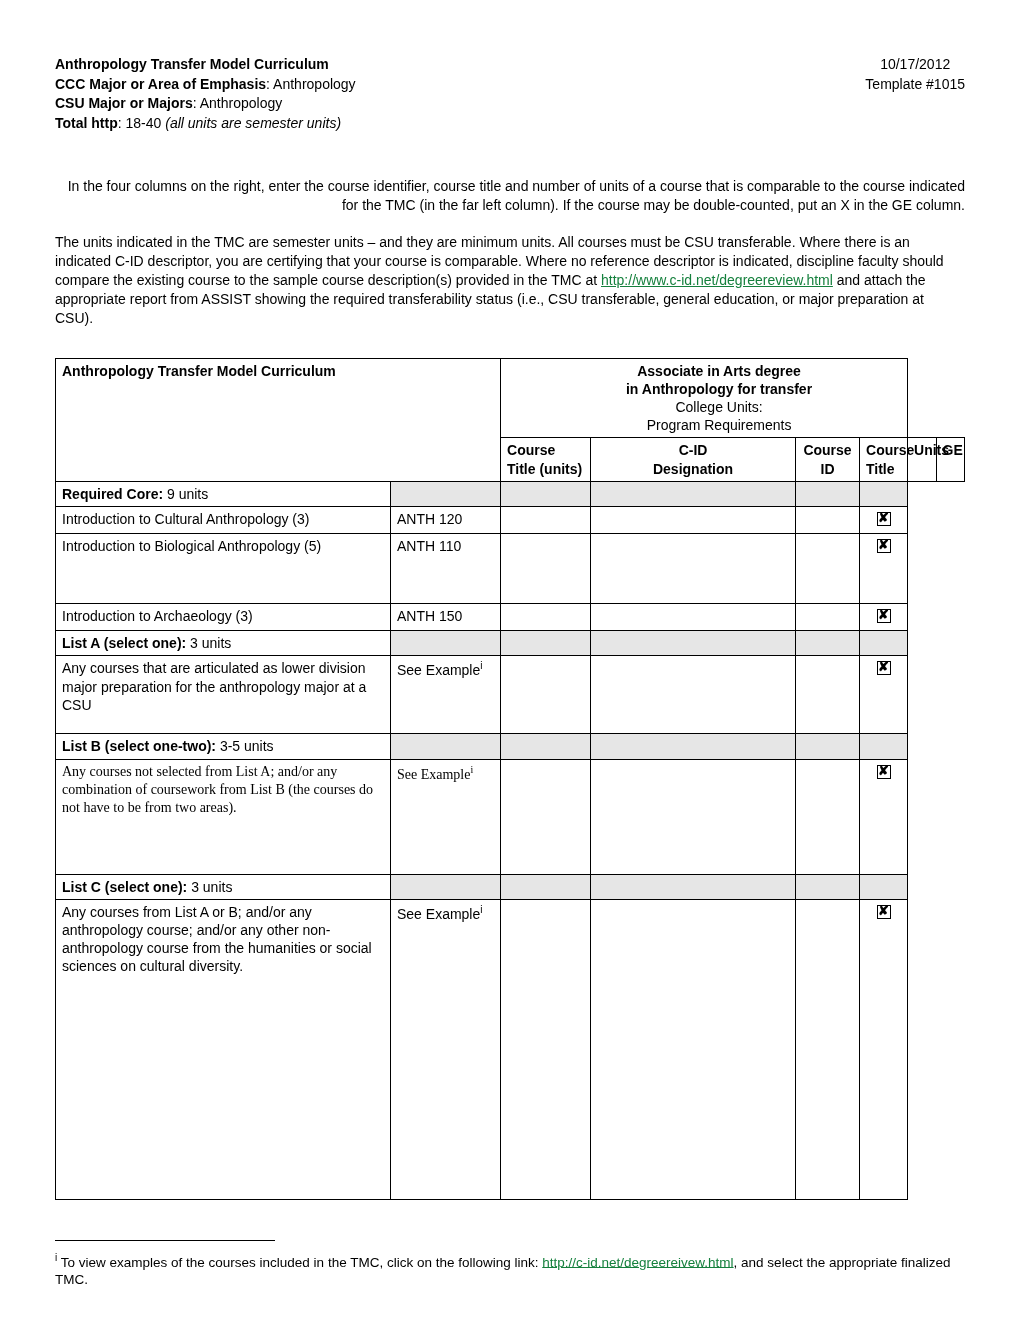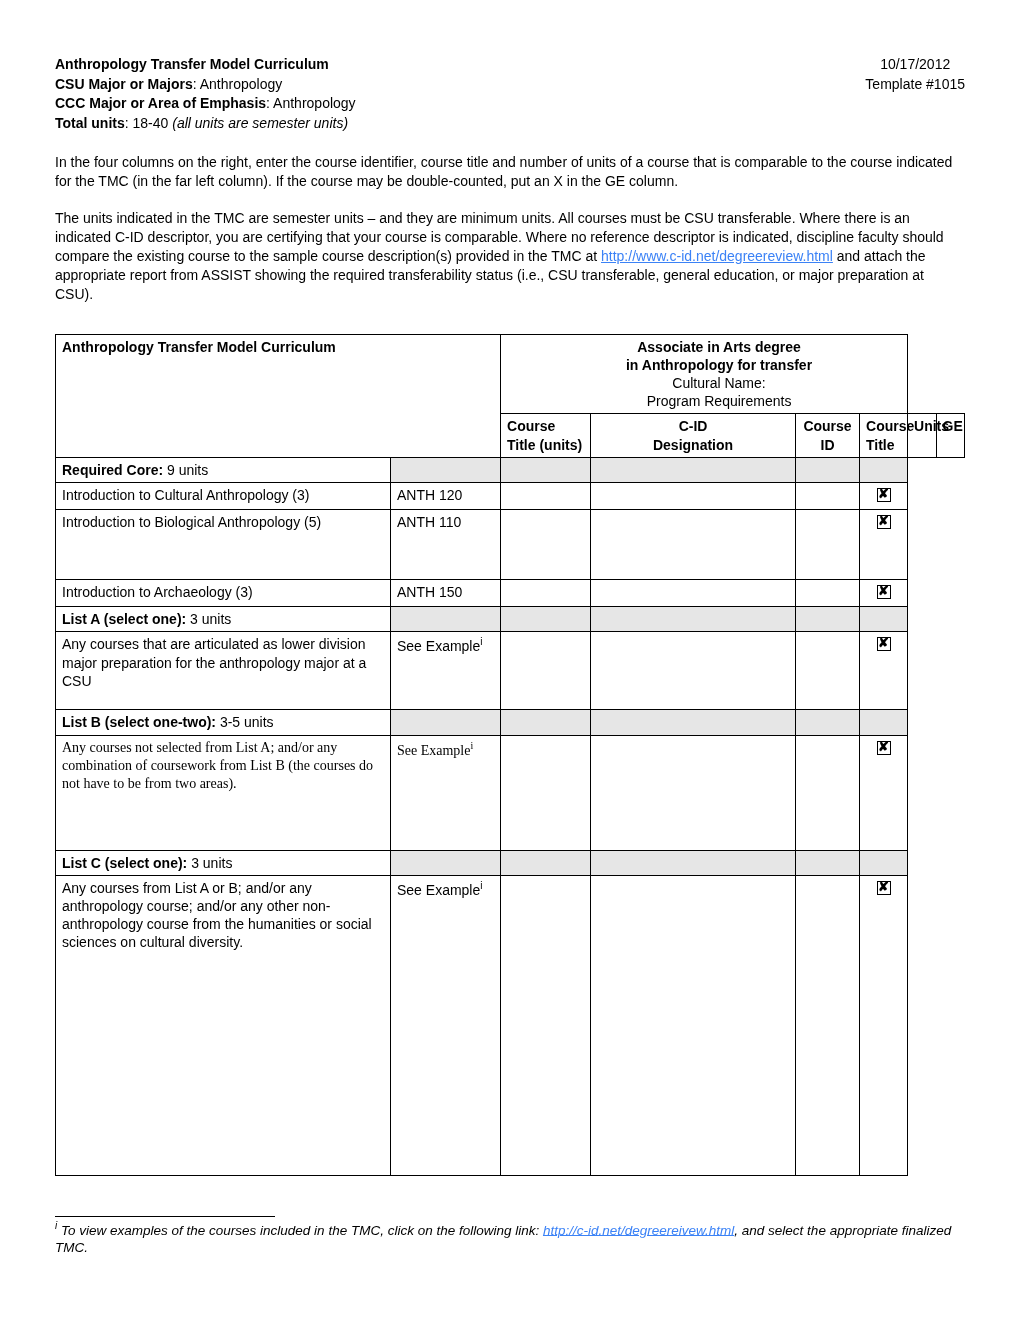--- a/index.html
+++ b/index.html
@@ -8,23 +8,23 @@
       font-size: 14px;
       color: #000;
       background: #fff;
       width: 1020px;
       padding: 55px 55px 40px 55px;
     }
     .header-row { display: flex; justify-content: space-between; line-height: 1.4; }
     .header-left b { font-weight: bold; }
     .header-left .italic { font-style: italic; }
     .header-right { text-align: center; }
-    .para { margin-top: 20px; line-height: 1.35; }
+    .para { margin-top: 44px; line-height: 1.35; text-align: right; }
     .para2 { margin-top: 18px; line-height: 1.35; }
-    a.link { color: #3b82f6; text-decoration: underline; }
+    a.link { color: #15803d; text-decoration: underline; }
     table.main {
       margin-top: 30px;
       width: 100%;
       border-collapse: collapse;
       table-layout: fixed;
     }
     table.main td, table.main th {
       border: 1px solid #000;
       padding: 3px 6px;
       vertical-align: top;
@@ -52,35 +52,34 @@
     .sup { vertical-align: super; font-size: 10px; }
     hr.footnote-rule {
       width: 220px;
       margin-top: 40px;
       border: none;
       border-top: 1px solid #000;
     }
     .footnote {
       font-size: 13.5px;
       line-height: 1.3;
-      margin-top: 2px;
-      font-style: italic;
+      margin-top: 10px;
     }
     .footnote .sup { font-size: 10px; }
     .tall-row td { height: 300px; }
   </style>
 </head>
 <body>
 
 <div class="header-row">
   <div class="header-left">
     <div><b>Anthropology Transfer Model Curriculum</b></div>
+    <div><b>CCC Major or Area of Emphasis</b><span>: Anthropology</span></div>
     <div><b>CSU Major or Majors</b><span>: Anthropology</span></div>
-    <div><b>CCC Major or Area of Emphasis</b><span>: Anthropology</span></div>
-    <div><b>Total units</b><span>: 18-40 </span><span class="italic">(all units are semester units)</span></div>
+    <div><b>Total http</b><span>: 18-40 </span><span class="italic">(all units are semester units)</span></div>
   </div>
   <div class="header-right">
     <div>10/17/2012</div>
     <div>Template #1015</div>
   </div>
 </div>
 
 <p class="para">In the four columns on the right, enter the course identifier, course title and number of units of a course that is comparable
 to the course indicated for the TMC (in the far left column). If the course may be double-counted, put an X in the GE
 column.</p>
@@ -101,21 +100,21 @@
     <col style="width:205px">
     <col style="width:64px">
     <col style="width:48px">
   </colgroup>
   <tbody>
       <tr>
     <th colspan="2" rowspan="2" style="text-align:left; vertical-align:top;">Anthropology Transfer Model Curriculum</th>
     <th colspan="4" class="center" style="font-weight:normal;padding-left:36px;">
       <b>Associate in Arts degree</b><br>
       <b>in Anthropology for transfer</b><br>
-      <span>Cultural Name:</span><br>
+      <span>College Units:</span><br>
       <span>Program Requirements</span>
     </th>
   </tr>
 
   <tr>
     <th style="text-align:left;">Course Title (units)</th>
     <th class="center" style="white-space:pre-line;">C-ID
 Designation</th>
     <th class="center">Course ID</th>
     <th style="text-align:left;">Course Title</th>

